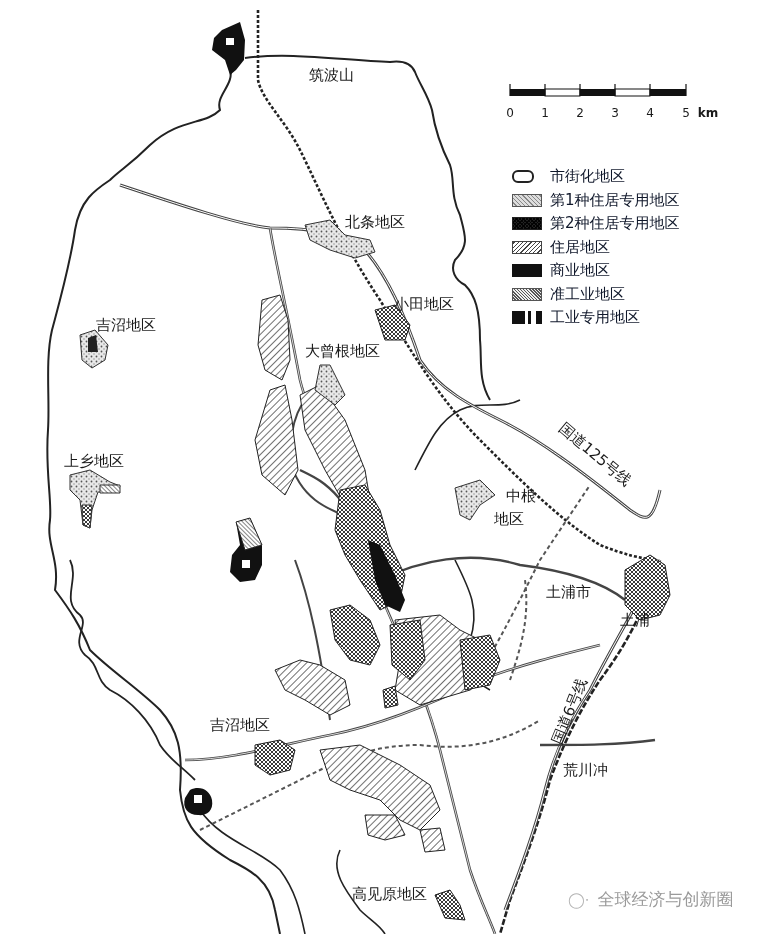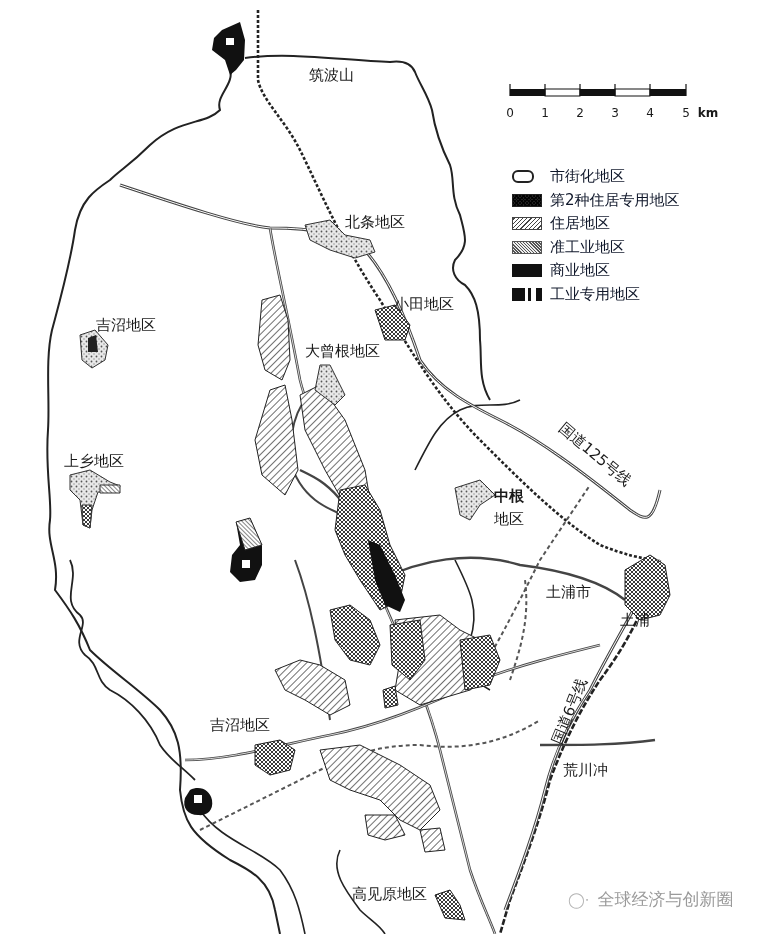--- a/index.html
+++ b/index.html
@@ -134,21 +134,21 @@
     <line x1="686" y1="84" x2="686" y2="96" stroke="#111" stroke-width="1.2"></line>
   </g>
 </svg>
 
 <div class="lbl" style="left:309px;top:67px;">筑波山</div>
 <div class="lbl" style="left:345px;top:203px;margin-top:11px;">北条地区</div>
 <div class="lbl" style="left:394px;top:296px;">小田地区</div>
 <div class="lbl" style="left:96px;top:317px;">吉沼地区</div>
 <div class="lbl" style="left:305px;top:343px;">大曾根地区</div>
 <div class="lbl" style="left:64px;top:453px;">上乡地区</div>
-<div class="lbl" style="left:494px;top:488px;font-weight:bold;">中根</div>
+<div class="lbl" style="left:506px;top:488px;">中根</div>
 <div class="lbl" style="left:494px;top:511px;">地区</div>
 <div class="lbl" style="left:546px;top:584px;">土浦市</div>
 <div class="lbl" style="left:620px;top:612px;font-family:Liberation Serif, serif;">土浦</div>
 <div class="lbl" style="left:210px;top:717px;">吉沼地区</div>
 <div class="lbl" style="left:563px;top:762px;">荒川冲</div>
 <div class="lbl" style="left:352px;top:858px;margin-top:28px;">高见原地区</div>
 
 <div class="rot" style="left:567px;top:419px;transform:rotate(40deg);">国道125号线</div>
 <div class="rot" style="left:548px;top:740px;transform:rotate(-68deg);">国道6号线</div>
 
@@ -161,34 +161,38 @@
   <span class="scale-tick" style="left:179px;">5</span>
   <span class="scale-tick" style="left:201px;font-weight:bold;">km</span>
 </div>
 
 <div class="legend">
   <div class="legend-row">
     <div class="legend-swatch" style="border:2px solid #222;border-radius:6px;height:13px;width:22px;margin-right:16px;"></div>
     <span class="legend-label">市街化地区</span>
   </div>
   <div class="legend-row">
+    <div class="legend-swatch" style="border:1px solid #555;background:repeating-linear-gradient(45deg,#ddd 0 2px,#888 2px 3px);"></div>
+    <span class="legend-label">第1种住居专用地区</span>
+  </div>
+  <div class="legend-row">
     <div class="legend-swatch" style="border:1px solid #222;background:repeating-linear-gradient(45deg,#fff 0 1.5px,#222 1.5px 2.5px),#222;background-blend-mode:multiply;background-image:repeating-linear-gradient(45deg,transparent 0 1.5px,#222 1.5px 2.5px),repeating-linear-gradient(-45deg,#fff 0 1.5px,#222 1.5px 2.5px);"></div>
     <span class="legend-label">第2种住居专用地区</span>
   </div>
   <div class="legend-row">
     <div class="legend-swatch" style="border:1px solid #444;background:repeating-linear-gradient(-45deg,#fff 0 2px,#444 2px 3px);"></div>
     <span class="legend-label">住居地区</span>
   </div>
   <div class="legend-row">
+    <div class="legend-swatch" style="background:#111;"></div>
+    <span class="legend-label">商业地区</span>
+  </div>
+  <div class="legend-row">
     <div class="legend-swatch" style="border:1px solid #555;background:repeating-linear-gradient(45deg,#eee 0 1.2px,#555 1.2px 2.2px);"></div>
     <span class="legend-label">准工业地区</span>
-  </div>
-  <div class="legend-row">
-    <div class="legend-swatch" style="background:#111;"></div>
-    <span class="legend-label">商业地区</span>
   </div>
   <div class="legend-row">
     <div class="legend-swatch" style="background:linear-gradient(90deg,#111 0 45%,#fff 45% 55%,#111 55% 62%,#fff 62% 80%,#111 80% 100%);"></div>
     <span class="legend-label">工业专用地区</span>
   </div>
 </div>
 
 <div class="watermark">
   <span class="wx">◯⋅</span>
   <span>全球经济与创新圈</span>

